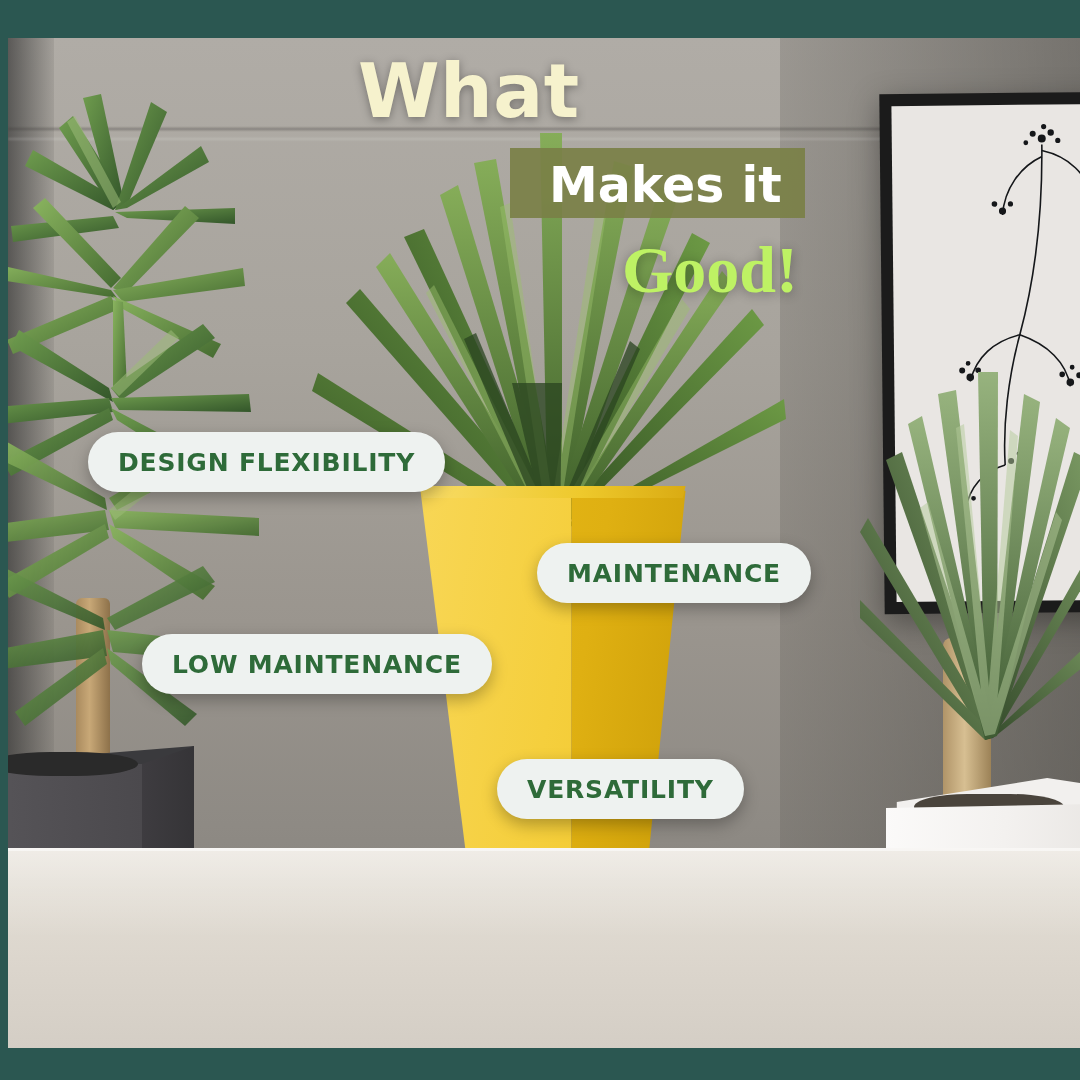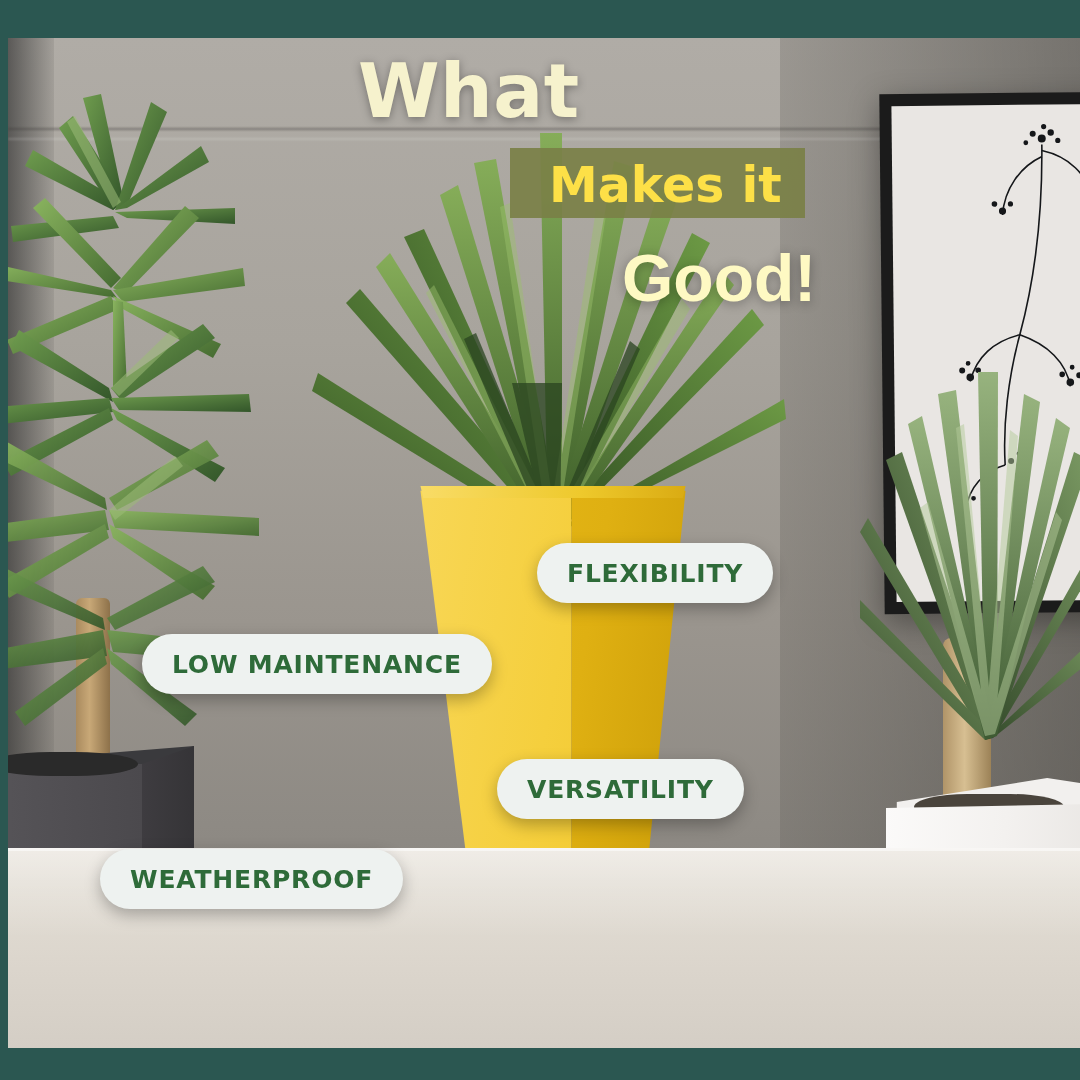--- a/index.html
+++ b/index.html
@@ -150,29 +150,28 @@
     font-size:74px; font-weight:700; letter-spacing:.5px;
     color:#F6F2CD; text-shadow:0 2px 10px rgba(0,0,0,.35);
     font-family:"DejaVu Sans", sans-serif;
   }
   .h-makes-box{
     position:absolute; left:510px; top:148px; width:295px; height:70px;
     background:rgba(122,128,70,.92);
   }
   .h-makes{
     position:absolute; left:549px; top:157px;
-    font-size:49px; font-weight:700; color:#fde047;
+    font-size:49px; font-weight:700; color:#ffffff;
     font-family:"DejaVu Sans", sans-serif;
   }
   .h-good{
     position:absolute; left:622px; top:232px;
-    font-size:66px; font-weight:700; color:#fef9c3;
+    font-size:66px; font-weight:700; color:#bef264;
     text-shadow:0 2px 12px rgba(0,0,0,.32);
-    font-family:Liberation Sans, sans-serif;
-    margin-top:8px;
+    font-family:Liberation Serif, serif;
   }
 
   
   .pill{
     position:absolute; height:60px; display:flex; align-items:center;
     justify-content:center; padding:0 30px;
     background:#eef2f0; border-radius:34px;
     box-shadow:0 6px 16px rgba(0,0,0,.28);
     color:#2e6b39; font-weight:800; font-size:25px; letter-spacing:.8px;
     white-space:nowrap; font-family:"DejaVu Sans", sans-serif;
@@ -408,18 +407,18 @@
 
   </div>
 
   <div class="head">
     <div class="h-what">What</div>
     <div class="h-makes-box"></div>
     <div class="h-makes">Makes it</div>
     <div class="h-good">Good!</div>
   </div>
 
-  <div class="pill p1">FLEXIBILITY</div>
+  <div class="pill p0">DESIGN FLEXIBILITY</div>
+  <div class="pill p1">MAINTENANCE</div>
   <div class="pill p3">VERSATILITY</div>
   <div class="pill p2">LOW MAINTENANCE</div>
-  <div class="pill p4">WEATHERPROOF</div>
 
 </div>
 
 </body></html>

